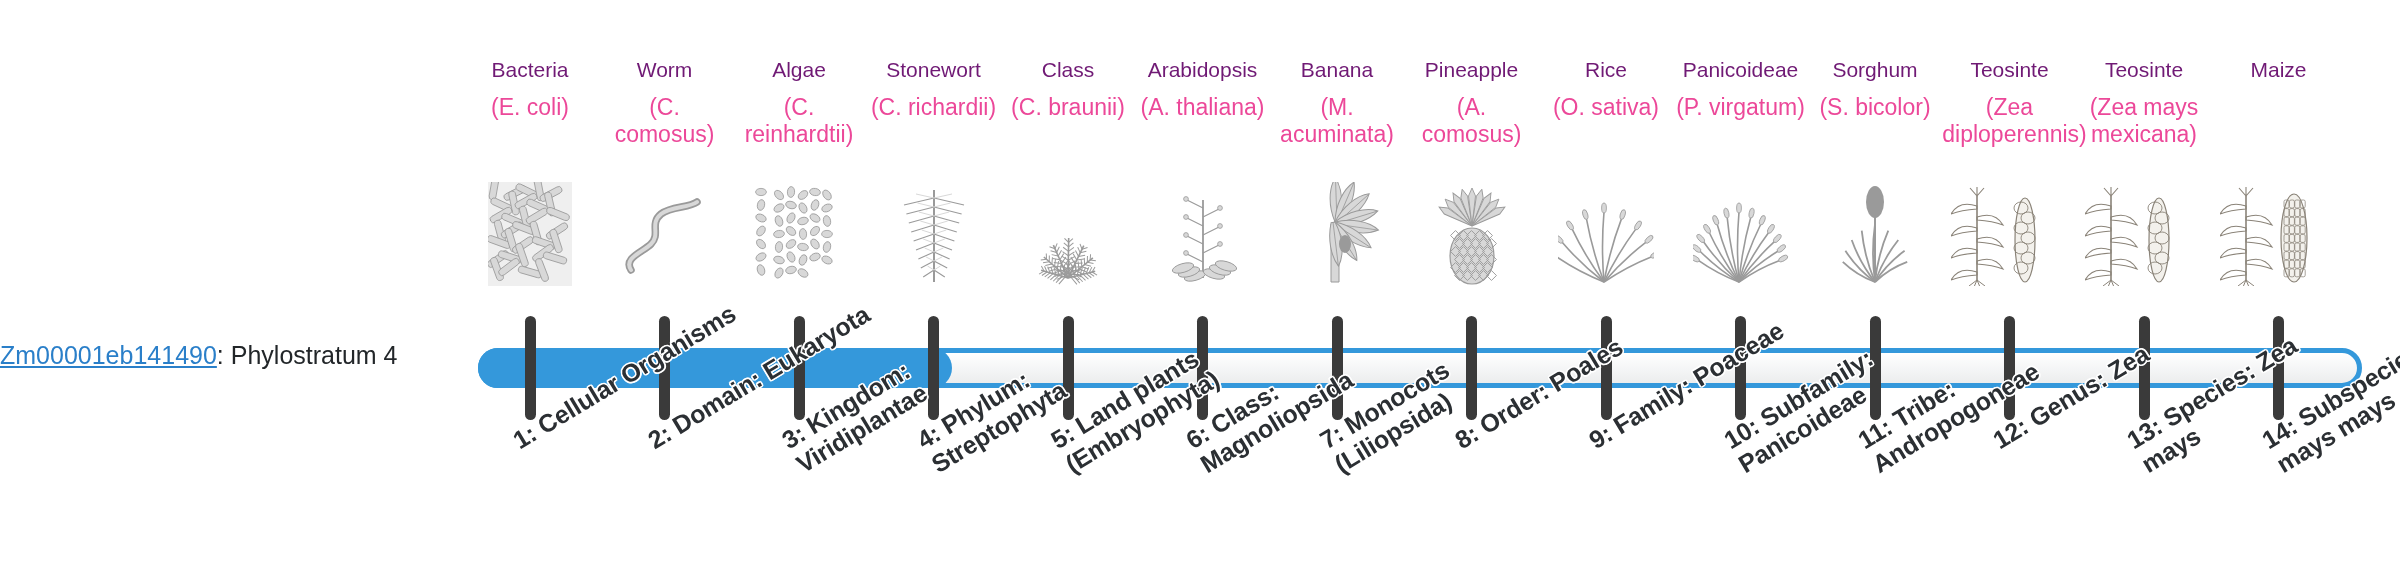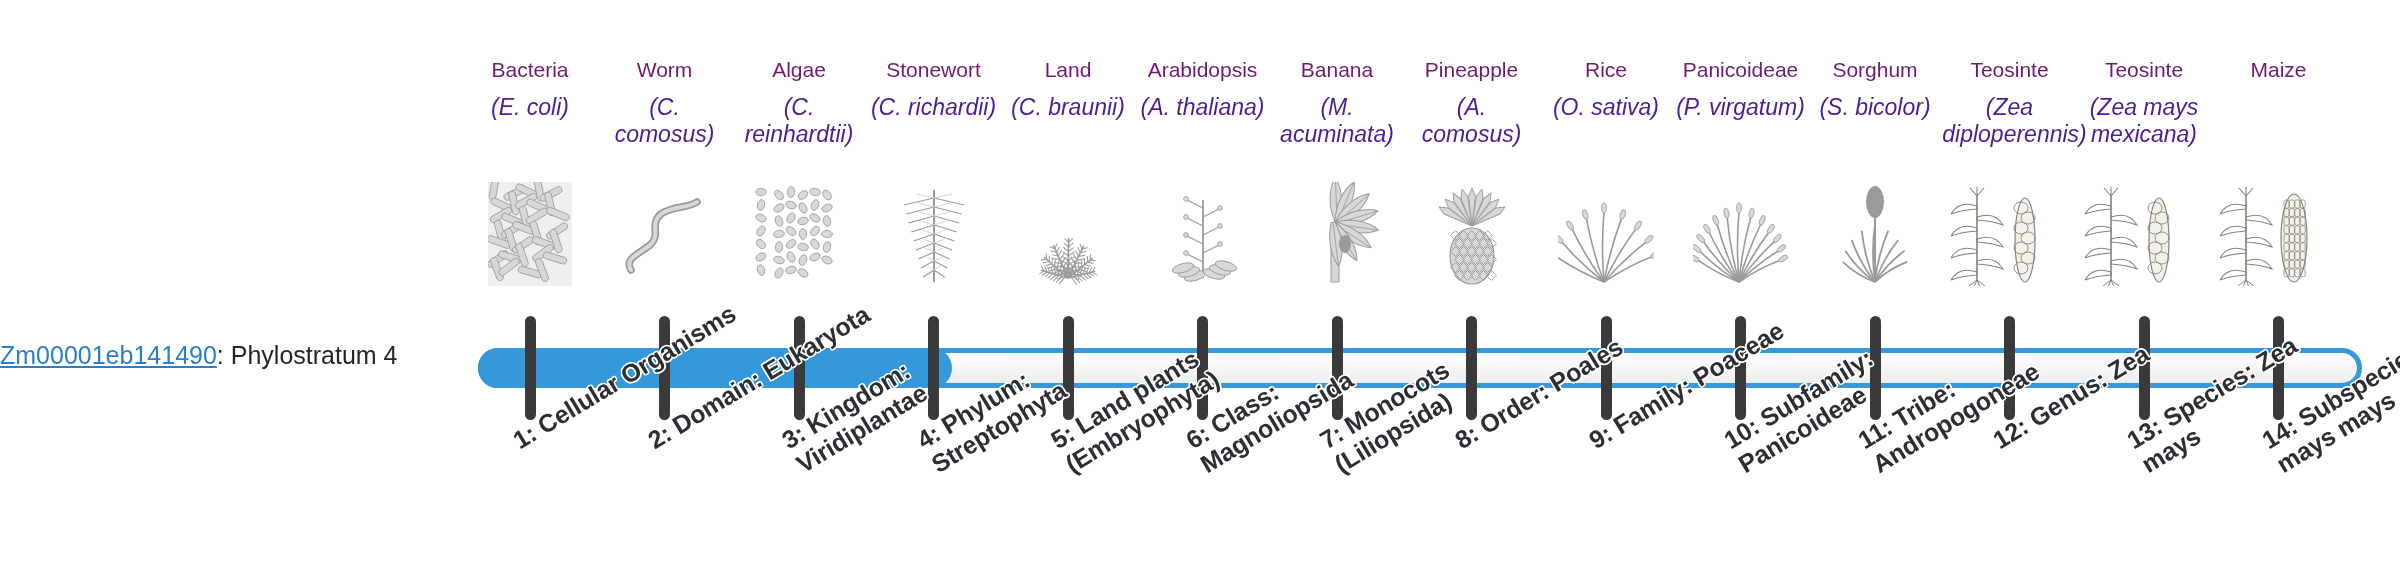--- a/index.html
+++ b/index.html
@@ -63,22 +63,21 @@
     line-height: 1.15;
     color: #701a75;
   }
   .sci-name {
     position: absolute;
     top: 94px;
     left: 0;
     width: 100%;
     font-size: 23px;
     line-height: 1.16;
-    font-style: italic;
-    color: #4c1d95;
+    color: #ec4899;
   }
   .art {
     position: absolute;
     top: 166px;
     left: 0;
     width: 100%;
     height: 120px;
     display: flex;
     align-items: flex-end;
     justify-content: center;
@@ -375,21 +374,21 @@
               <line x1="46" y1="79" x2="38.08" y2="75" stroke="#d8d8d8" stroke-width="1"></line>
               <line x1="46" y1="79" x2="53.92" y2="75" stroke="#d8d8d8" stroke-width="1"></line>
             <line x1="46" y1="88" x2="35.2" y2="95" stroke="#9a9a9a" stroke-width="1.1"></line>
               <line x1="46" y1="88" x2="56.8" y2="95" stroke="#9a9a9a" stroke-width="1.1"></line>
               <line x1="46" y1="88" x2="39.519999999999996" y2="84" stroke="#d8d8d8" stroke-width="1"></line>
               <line x1="46" y1="88" x2="52.480000000000004" y2="84" stroke="#d8d8d8" stroke-width="1"></line>
           </svg>
         </div>
       </div>
       <div class="col" style="left: 522.75px;">
-        <div class="common-name">Land</div>
+        <div class="common-name">Class</div>
      <div class="sci-name">(C. braunii)</div>
      <div class="art">
           <svg width="92" height="104" viewBox="0 0 92 104">
             <g transform="translate(46,96) rotate(-74)">
                 <line x1="0" y1="0" x2="0" y2="-28" stroke="#9a9a9a" stroke-width="1.6"></line>
               <line x1="0" y1="-3.111111111111111" x2="-8.4" y2="-7.111111111111111" stroke="#9a9a9a" stroke-width="1"></line>
                 <line x1="0" y1="-3.111111111111111" x2="8.4" y2="-7.111111111111111" stroke="#9a9a9a" stroke-width="1"></line>
               <line x1="0" y1="-6.222222222222222" x2="-7.8" y2="-10.222222222222221" stroke="#9a9a9a" stroke-width="1"></line>
                 <line x1="0" y1="-6.222222222222222" x2="7.8" y2="-10.222222222222221" stroke="#9a9a9a" stroke-width="1"></line>
               <line x1="0" y1="-9.333333333333334" x2="-7.2" y2="-13.333333333333334" stroke="#9a9a9a" stroke-width="1"></line>

